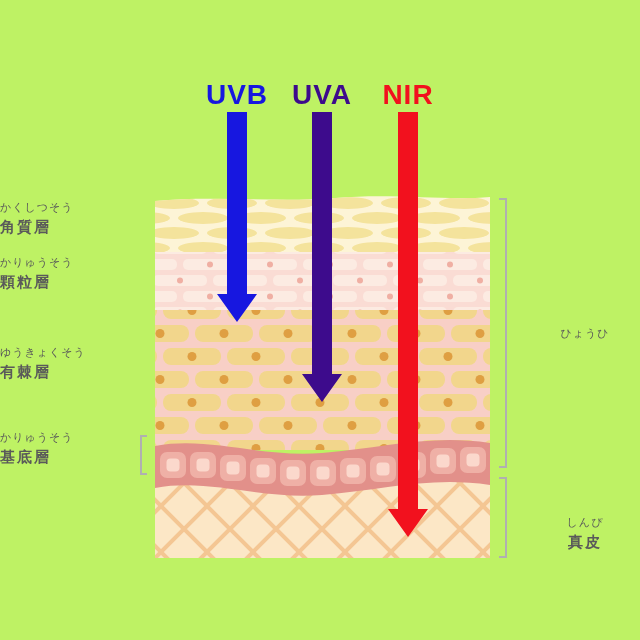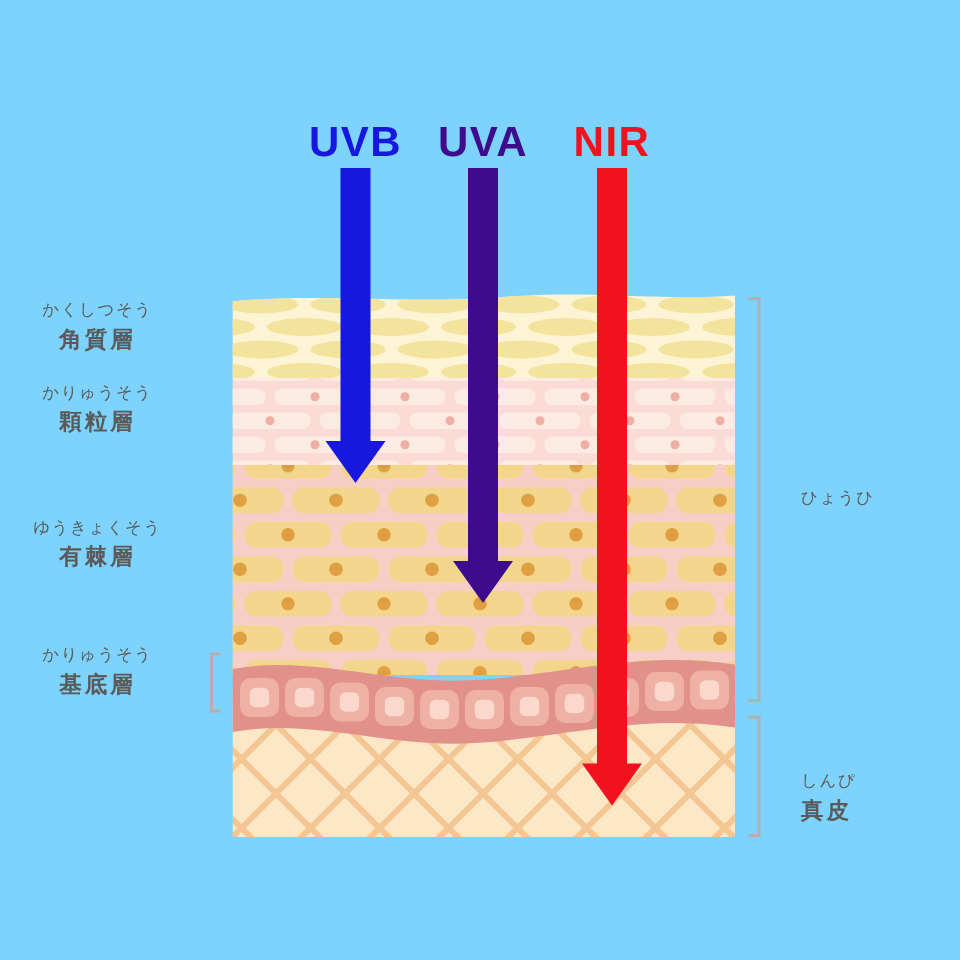--- a/index.html
+++ b/index.html
@@ -1,25 +1,25 @@
 <!DOCTYPE html>
 <html><head>
 <meta charset="utf-8">
 <style>
   html,body{margin:0;padding:0;background:#ffffff;}
   .stage{
-    position:relative;width:640px;height:640px;background:#7dd3fc;
+    position:relative;width:640px;height:640px;background:#bef264;
     font-family:"Liberation Sans","DejaVu Sans",sans-serif;overflow:hidden;
   }
   .stage svg{position:absolute;left:0;top:0;}
   .label{position:absolute;color:#5a5a5a;}
   .label .furigana{font-size:11px;line-height:14px;letter-spacing:1px;}
   .label .kanji{font-size:15px;line-height:26px;font-weight:700;letter-spacing:2px;}
-  .label-left{left:0;width:130px;text-align:center;}
-  .label-right{left:534px;width:102px;text-align:left;font-family:Liberation Mono, monospace;}
+  .label-left{left:0;width:130px;text-align:left;}
+  .label-right{left:534px;width:102px;text-align:center;}
   .ray-label{font-size:28px;font-weight:700;letter-spacing:1px;}
 </style>
 </head>
 <body>
 
 <div class="stage">
 
   <svg width="640" height="640" viewBox="0 0 640 640">
     <defs>
       <clipPath id="skinClip">

